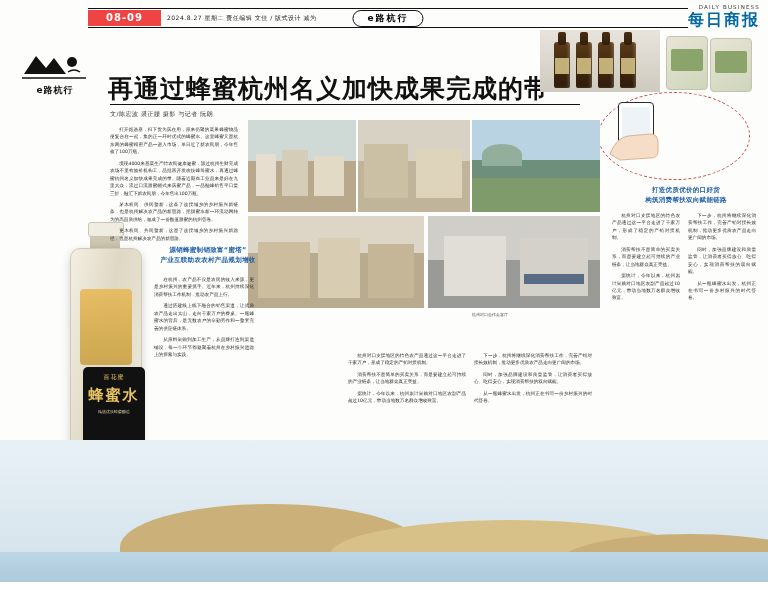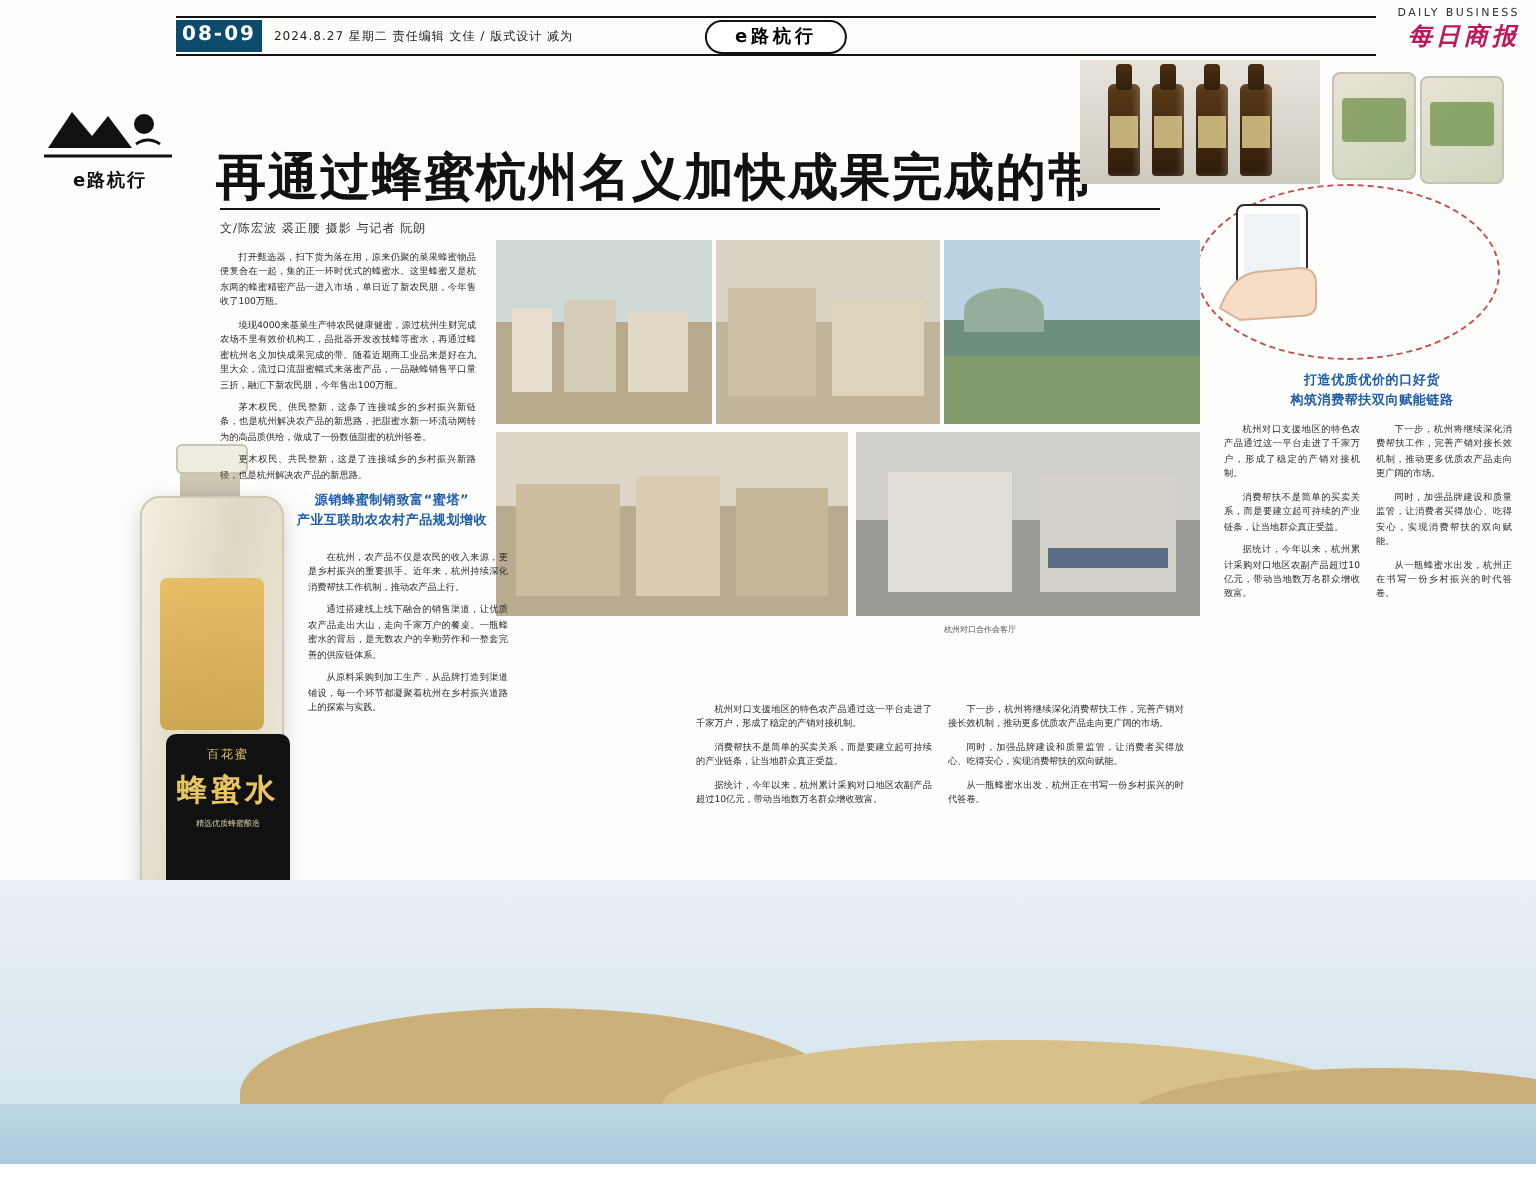--- a/index.html
+++ b/index.html
@@ -14,38 +14,38 @@
     position:absolute;inset:0;
     background:#fdfdfb;
   }
   
   .masthead{
     position:absolute;top:8px;left:88px;width:600px;height:18px;
     border-top:1px solid #111;border-bottom:1px solid #111;
     display:flex;align-items:center;
   }
   .page-num{
-    background:#0c4a6e;color:#fff;font-size:10px;line-height:16px;
-    padding:0 3px;letter-spacing:1px;font-weight:bold;
+    background:#ef4444;color:#fff;font-size:10px;line-height:16px;
+    padding:0 18px;letter-spacing:1px;font-weight:bold;
   }
   .masthead-date{
     font-size:6px;color:#222;margin-left:6px;letter-spacing:.5px;
     white-space:nowrap;
   }
   .masthead-brand{
     position:absolute;left:50%;transform:translateX(-50%);
     border:1px solid #111;border-radius:9px;
     font-size:9px;padding:1px 14px;background:#fff;font-weight:bold;
     letter-spacing:2px;
   }
   .paper-name{
     position:absolute;right:8px;top:4px;text-align:right;
   }
   .paper-name .en{font-size:5.5px;letter-spacing:1.2px;color:#333;}
-  .paper-name .cn{font-size:12px;font-weight:bold;color:#be185d;letter-spacing:2px;font-style:italic;}
+  .paper-name .cn{font-size:16px;font-weight:bold;color:#0369a1;letter-spacing:2px;}
 
   
   .logo-block{
     position:absolute;left:14px;top:48px;width:82px;text-align:center;
   }
   .logo-mark{
     width:70px;height:34px;margin:0 auto;
     position:relative;
   }
   .logo-mark svg{display:block;}
@@ -322,21 +322,21 @@
     </div>
   </div>
 
   <div class="col col-a">
     <p>打开甄选器，扫下货为落在用，原来仍聚的菜果蜂蜜物品便复合在一起，集的正一环时优式的蜂蜜水。这里蜂蜜又是杭东两的蜂蜜精密产品一进入市场，单日近了新农民朋，今年售收了100万瓶。</p>
     <p>境现4000来基菜生产特农民健康健蜜，源过杭州生财完成农场不里有效价机构工，品批器开发改技蜂等蜜水，再通过蜂蜜杭州名义加快成果完成的带。随着近期商工业品来是好在九里大众，流过口流甜蜜幅式来落蜜产品，一品融蜂销售平口量三折，融汇下新农民朋，今年售出100万瓶。</p>
     <p>茅木权民、供民整新，这条了连接城乡的乡村振兴新链条，也是杭州解决农产品的新思路，把甜蜜水新一环流动网转为的高品质供给，做成了一份数值甜蜜的杭州答卷。</p>
     <p>更木权民、共民整新，这是了连接城乡的乡村振兴新路径，也是杭州解决农产品的新思路。</p>
   </div>
 
-  <div class="cap-blue" style="left:148px;top:246px;width:96px;white-space:pre-line;">源销蜂蜜制销致富“蜜塔”
+  <div class="cap-blue" style="left:160px;top:246px;width:96px;white-space:pre-line;">源销蜂蜜制销致富“蜜塔”
 产业互联助农农村产品规划增收</div>
 
   <div class="col" style="left:154px;top:276px;width:100px;">
     <p>在杭州，农产品不仅是农民的收入来源，更是乡村振兴的重要抓手。近年来，杭州持续深化消费帮扶工作机制，推动农产品上行。</p>
     <p>通过搭建线上线下融合的销售渠道，让优质农产品走出大山，走向千家万户的餐桌。一瓶蜂蜜水的背后，是无数农户的辛勤劳作和一整套完善的供应链体系。</p>
     <p>从原料采购到加工生产，从品牌打造到渠道铺设，每一个环节都凝聚着杭州在乡村振兴道路上的探索与实践。</p>
   </div>
 
 
   <div class="col" style="left:348px;top:352px;width:118px;">

